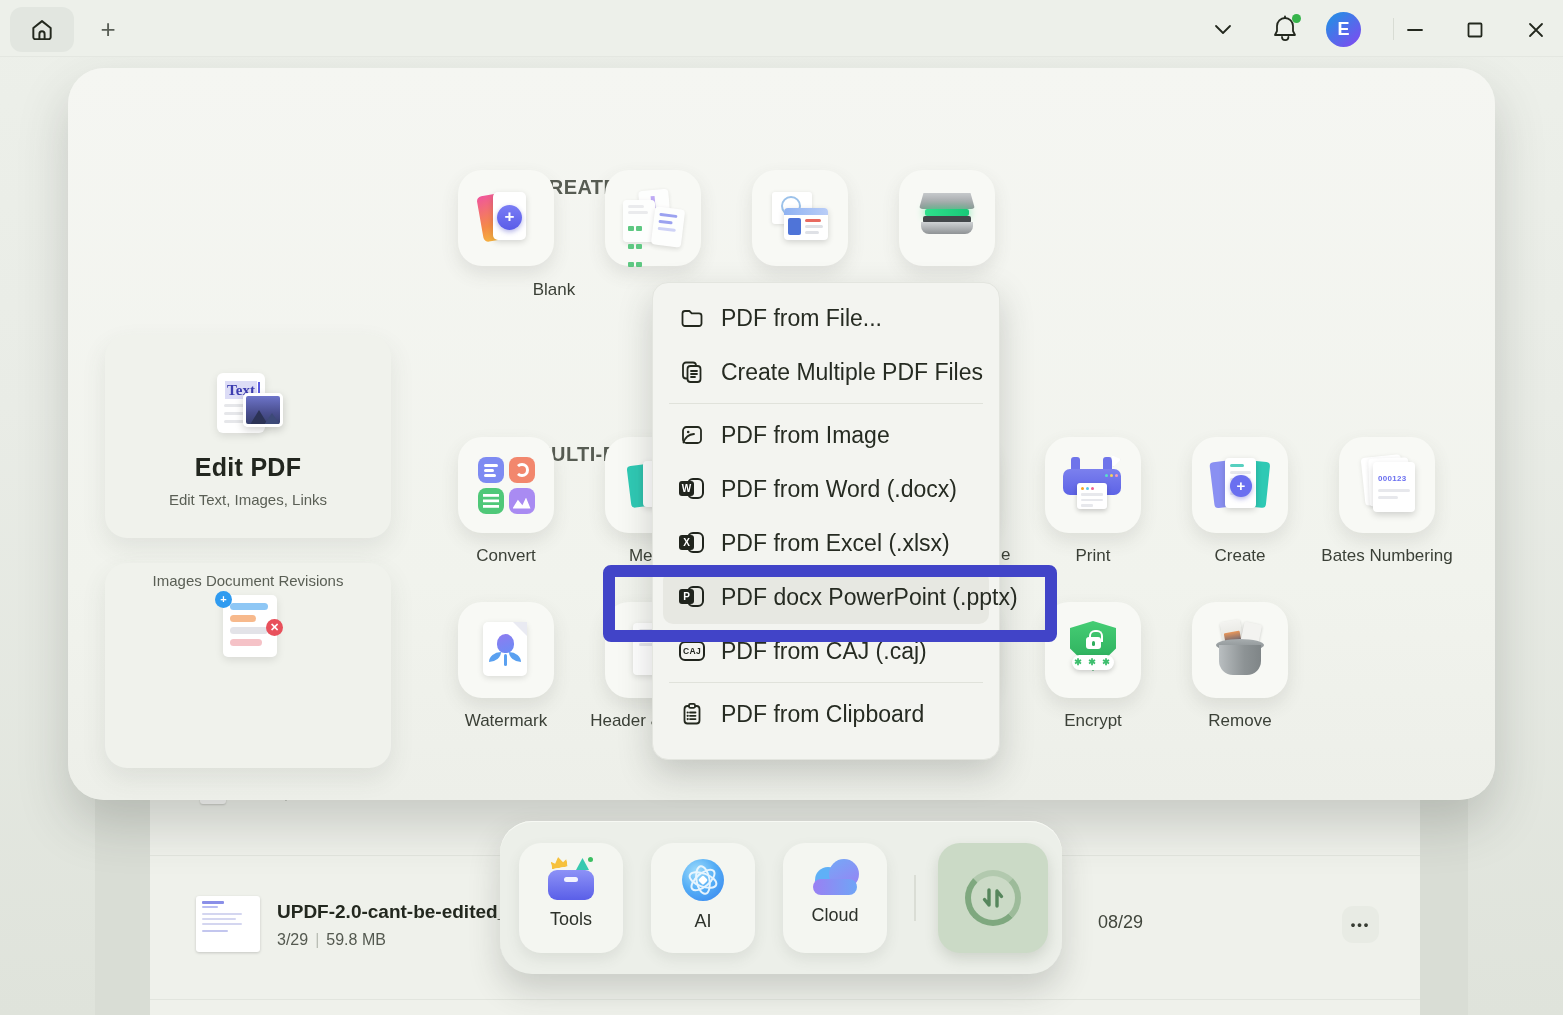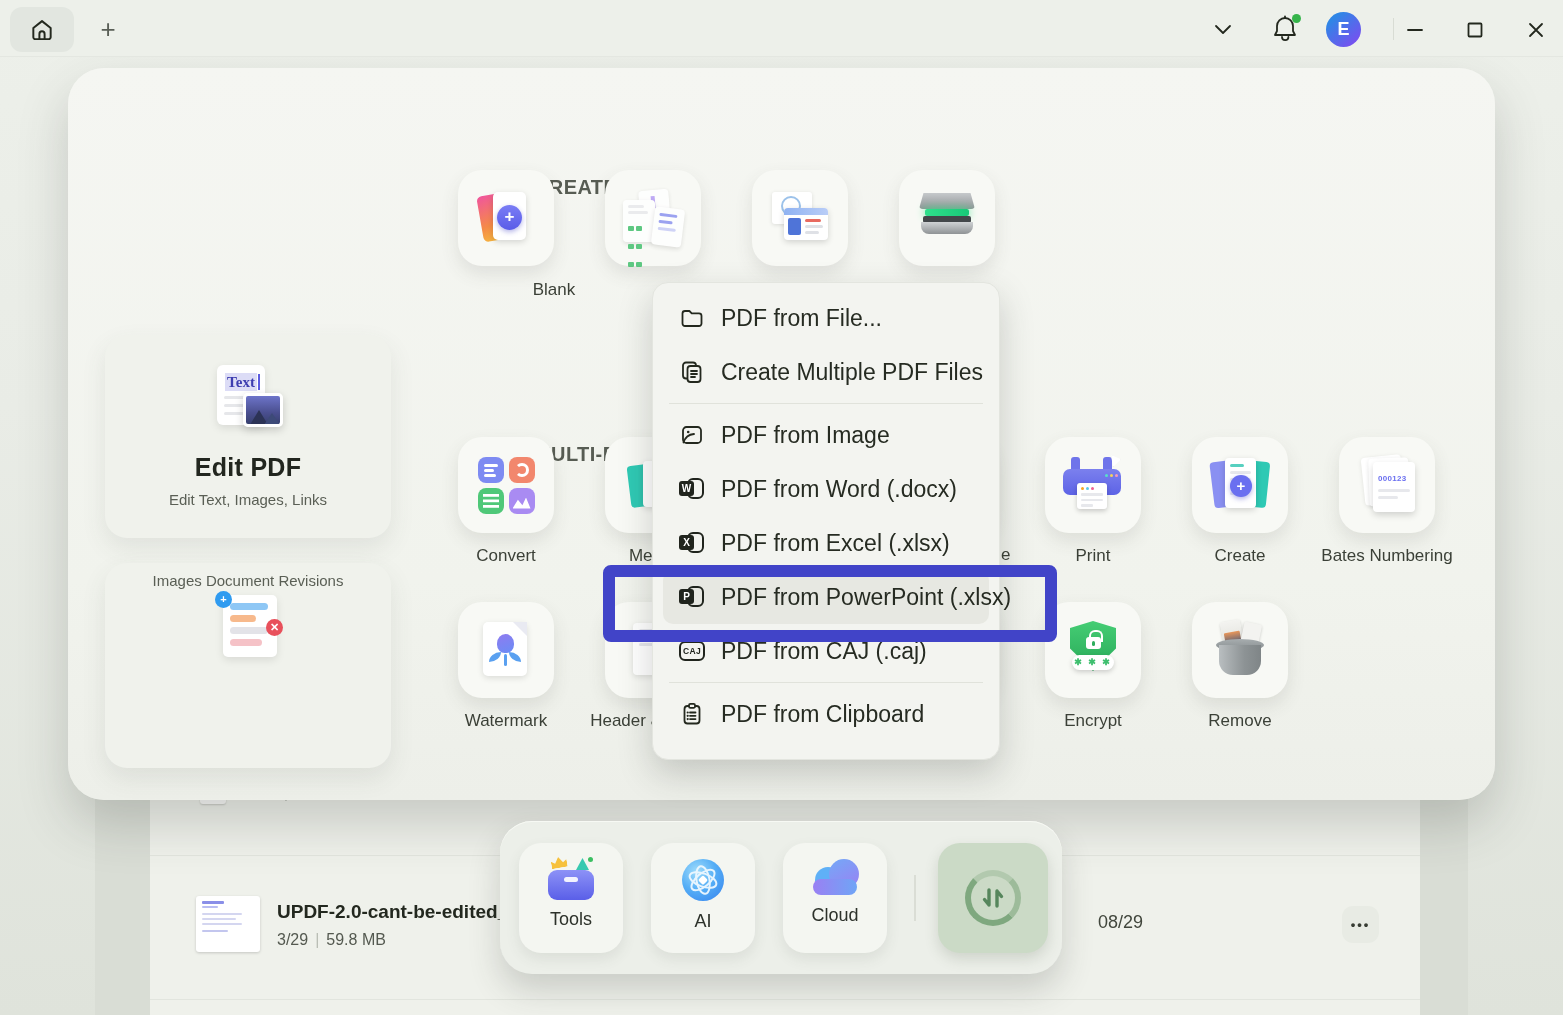--- a/index.html
+++ b/index.html
@@ -56,21 +56,21 @@
         display:flex;align-items:center;justify-content:center}
   .tile-lb{width:200px;margin-left:-52px;text-align:center;font-size:17px;color:#3b4037;white-space:nowrap}
 
   
   .book-ic{left:105px;top:33px;width:76px;height:66px}
   .book-base{position:absolute;left:2px;top:12px;width:72px;height:52px;border-radius:8px;background:linear-gradient(180deg,#5a64ee,#414de0)}
   .page-l{position:absolute;left:8px;top:6px;width:30px;height:52px;background:#fff;border-radius:5px 2px 2px 5px;padding:7px 4px}
   .page-r{position:absolute;left:39px;top:0px;width:30px;height:56px;background:#fdfdfd;border-radius:2px 5px 5px 2px;transform:rotate(7deg);transform-origin:bottom left;padding:7px 4px;box-shadow:2px 2px 4px rgba(0,0,0,.12)}
   .page-l i,.page-r i{display:block;height:3px;border-radius:1.5px;background:#e3e4e8;margin-bottom:4px}
   .edit-ic{left:108px;top:30px;width:72px;height:68px}
-  .edoc{position:absolute;left:4px;top:0;width:48px;height:60px;background:#fff;border-radius:6px;box-shadow:0 3px 8px rgba(0,0,0,.10);padding:8px 7px}
+  .edoc{position:absolute;left:4px;top:8px;width:48px;height:60px;background:#fff;border-radius:6px;box-shadow:0 3px 8px rgba(0,0,0,.10);padding:8px 7px}
   .etext{position:relative;display:inline-block;font-family:"Liberation Serif",serif;font-weight:700;font-size:15px;color:#3d3db0;background:#dcdcf6;padding:0 2px;line-height:18px}
   .etext::after{content:"";position:absolute;right:-3px;top:1px;width:2px;height:16px;background:#5b5be0}
   .edoc i{display:block;height:3px;background:#e6e7ea;border-radius:1.5px;margin-top:5px}
   .eimg{position:absolute;left:30px;top:28px;width:40px;height:34px;border-radius:5px;border:3px solid #fff;
         background:linear-gradient(180deg,#6d74c9 0,#4a4f8f 60%,#37406e 100%);box-shadow:0 3px 8px rgba(0,0,0,.18);overflow:hidden}
   .eimg i{position:absolute;bottom:-4px;left:2px;width:22px;height:18px;background:#2c3356;clip-path:polygon(0 100%,50% 0,100% 100%)}
   .eimg b{position:absolute;bottom:-4px;right:-2px;width:20px;height:15px;background:#3d4a78;clip-path:polygon(0 100%,50% 0,100% 100%)}
   .cmp-ic{left:110px;top:28px;width:70px;height:72px}
   .cdoc{position:absolute;left:8px;top:4px;width:54px;height:62px;background:#fff;border-radius:5px;box-shadow:0 3px 8px rgba(0,0,0,.10);padding:8px 7px}
   .cdoc i{display:block;height:7px;border-radius:3.5px;margin-bottom:5px}
@@ -545,21 +545,21 @@
       <span class="doc-outline"></span>
         <span class="doc-sq">X</span>
     </span>
     <span class="mi-lb">PDF from Excel (.xlsx)</span>
   </div>
   <div class="mi mi-hl">
     <span class="mi-ic">
       <span class="doc-outline"></span>
         <span class="doc-sq">P</span>
     </span>
-    <span class="mi-lb">PDF from PowerPoint (.xlsx)</span>
+    <span class="mi-lb">PDF docx PowerPoint (.pptx)</span>
   </div>
   <div class="mi">
     <span class="mi-ic">
       <span class="caj-box">CAJ</span>
     </span>
     <span class="mi-lb">PDF from CAJ (.caj)</span>
   </div>
   <div class="menu-div"></div>
   <div class="mi">
     <span class="mi-ic">

